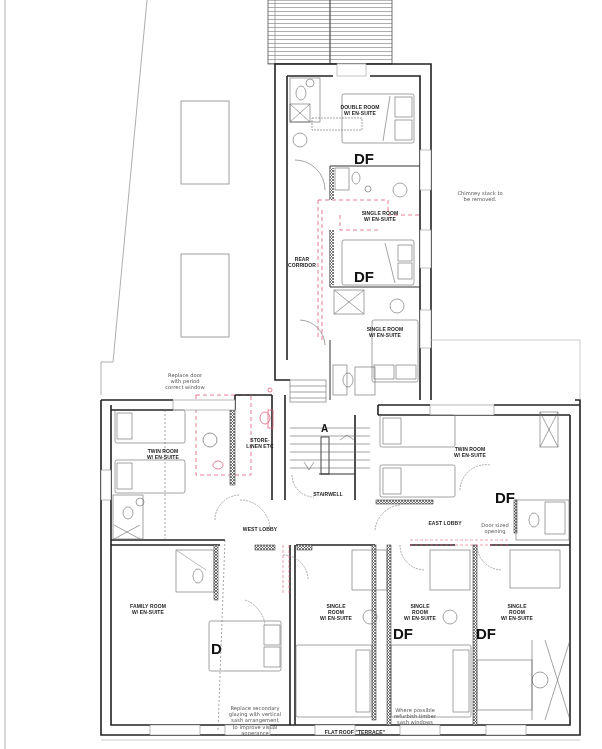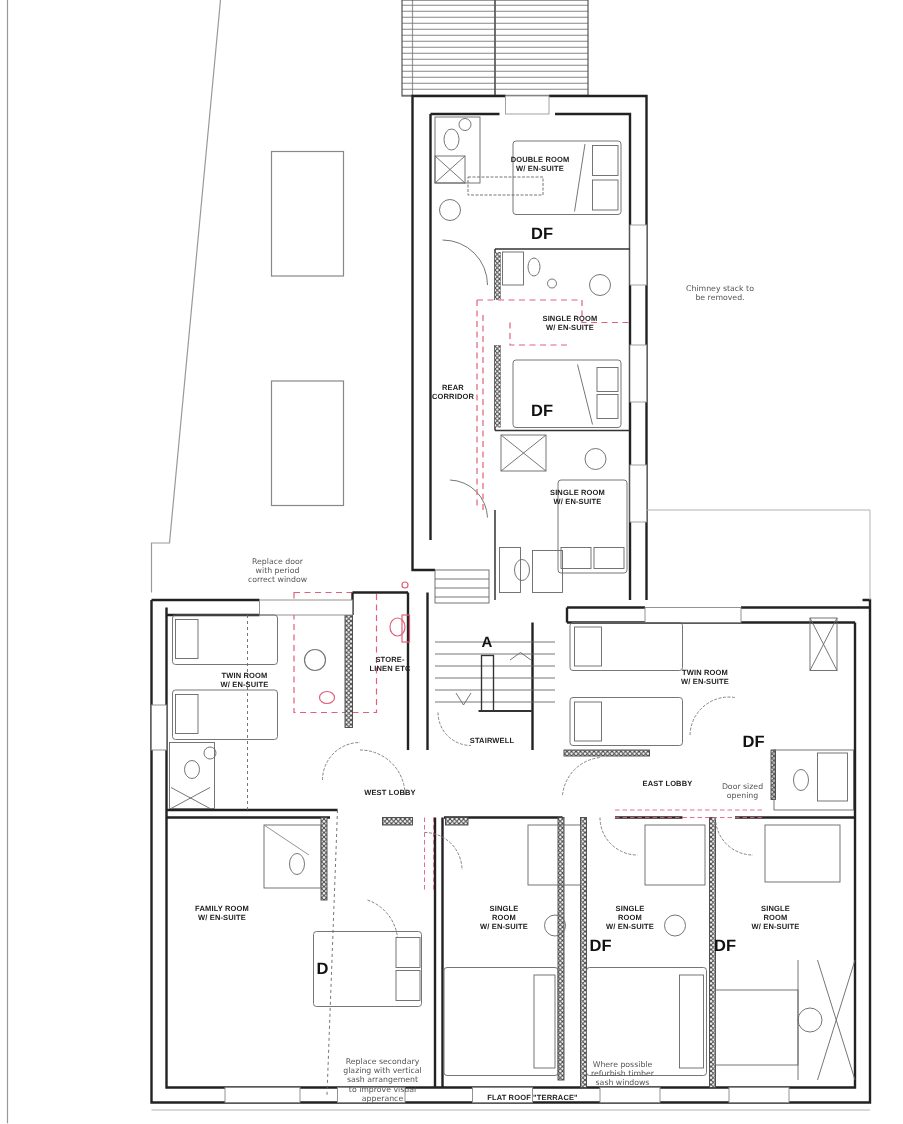--- a/index.html
+++ b/index.html
@@ -1,20 +1,20 @@
 <!DOCTYPE html>
 <html><head>
 <meta charset="utf-8">
 <style>
   html,body{margin:0;padding:0;background:#ffffff;}
   body{width:602px;height:749px;overflow:hidden;position:relative;font-family:"Liberation Sans",sans-serif;}
   #plan{position:absolute;left:0;top:0;width:602px;height:749px;}
   .lbl{position:absolute;font-family:"Liberation Sans",sans-serif;font-weight:bold;font-size:5px;line-height:6px;color:#222;text-align:center;white-space:pre-line;letter-spacing:0.1px;}
   .note{position:absolute;font-family:"DejaVu Sans",sans-serif;font-size:5.2px;line-height:6.2px;color:#555;text-align:center;white-space:pre-line;}
-  .tag{position:absolute;font-family:"Liberation Sans",sans-serif;font-weight:bold;font-size:11px;color:#111;}
+  .tag{position:absolute;font-family:"Liberation Sans",sans-serif;font-weight:bold;font-size:15px;color:#111;}
   .tagA{position:absolute;font-family:"Liberation Sans",sans-serif;font-weight:bold;font-size:10px;color:#111;}
 </style>
 </head>
 <body>
 
 <svg id="plan" viewBox="0 0 602 749" xmlns="http://www.w3.org/2000/svg">
   <defs>
     <pattern id="hatch" width="3" height="3" patternUnits="userSpaceOnUse">
       <rect width="3" height="3" fill="#fff"></rect>
       <path d="M0 3 L3 0" stroke="#444" stroke-width="0.7"></path>

